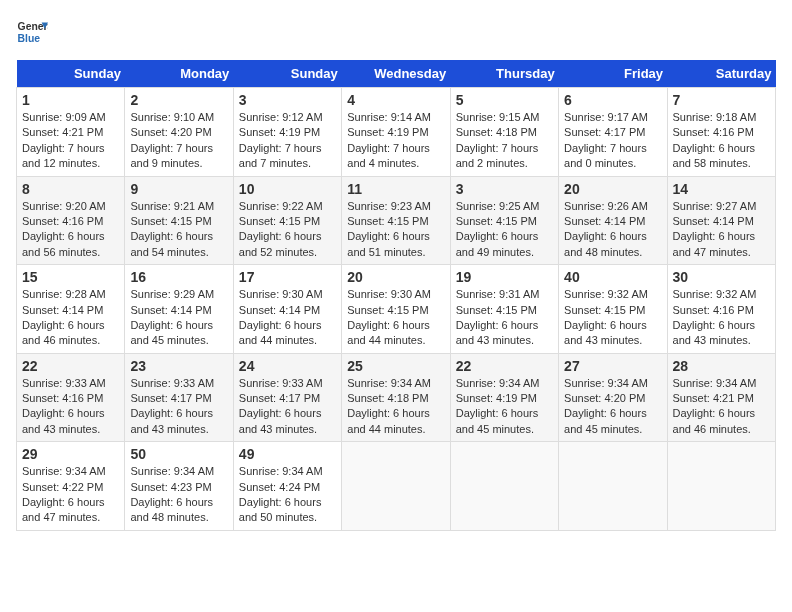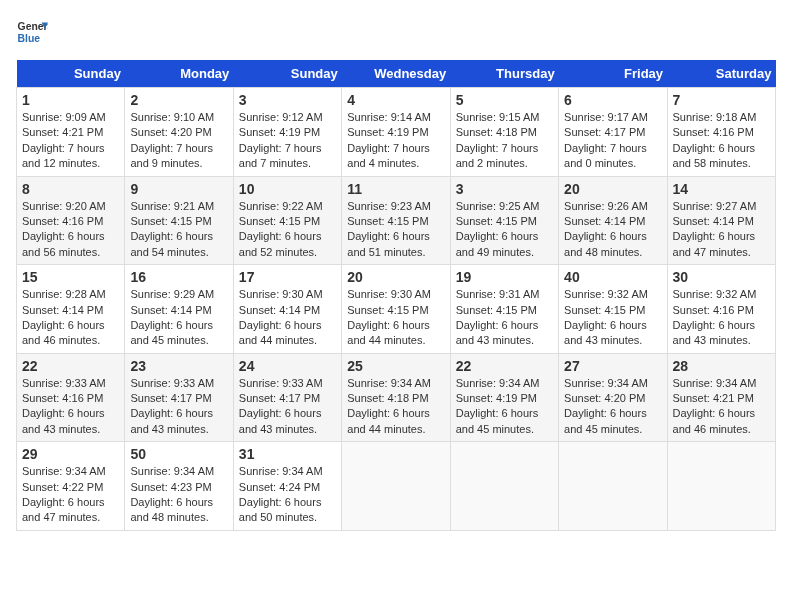--- a/index.html
+++ b/index.html
@@ -345,21 +345,21 @@
       </td>
         <td>
         <span class="day-num">50</span>
         <div class="day-info">
           Sunrise: 9:34 AM<br>
           Sunset: 4:23 PM<br>
           Daylight: 6 hours and 48 minutes.
         </div>
       </td>
         <td>
-        <span class="day-num">31</span>
+        <span class="day-num">49</span>
         <div class="day-info">
           Sunrise: 9:34 AM<br>
           Sunset: 4:24 PM<br>
           Daylight: 6 hours and 50 minutes.
         </div>
       </td>
         <td class="empty"></td>
         <td class="empty"></td>
         <td class="empty"></td>
         <td class="empty"></td>

